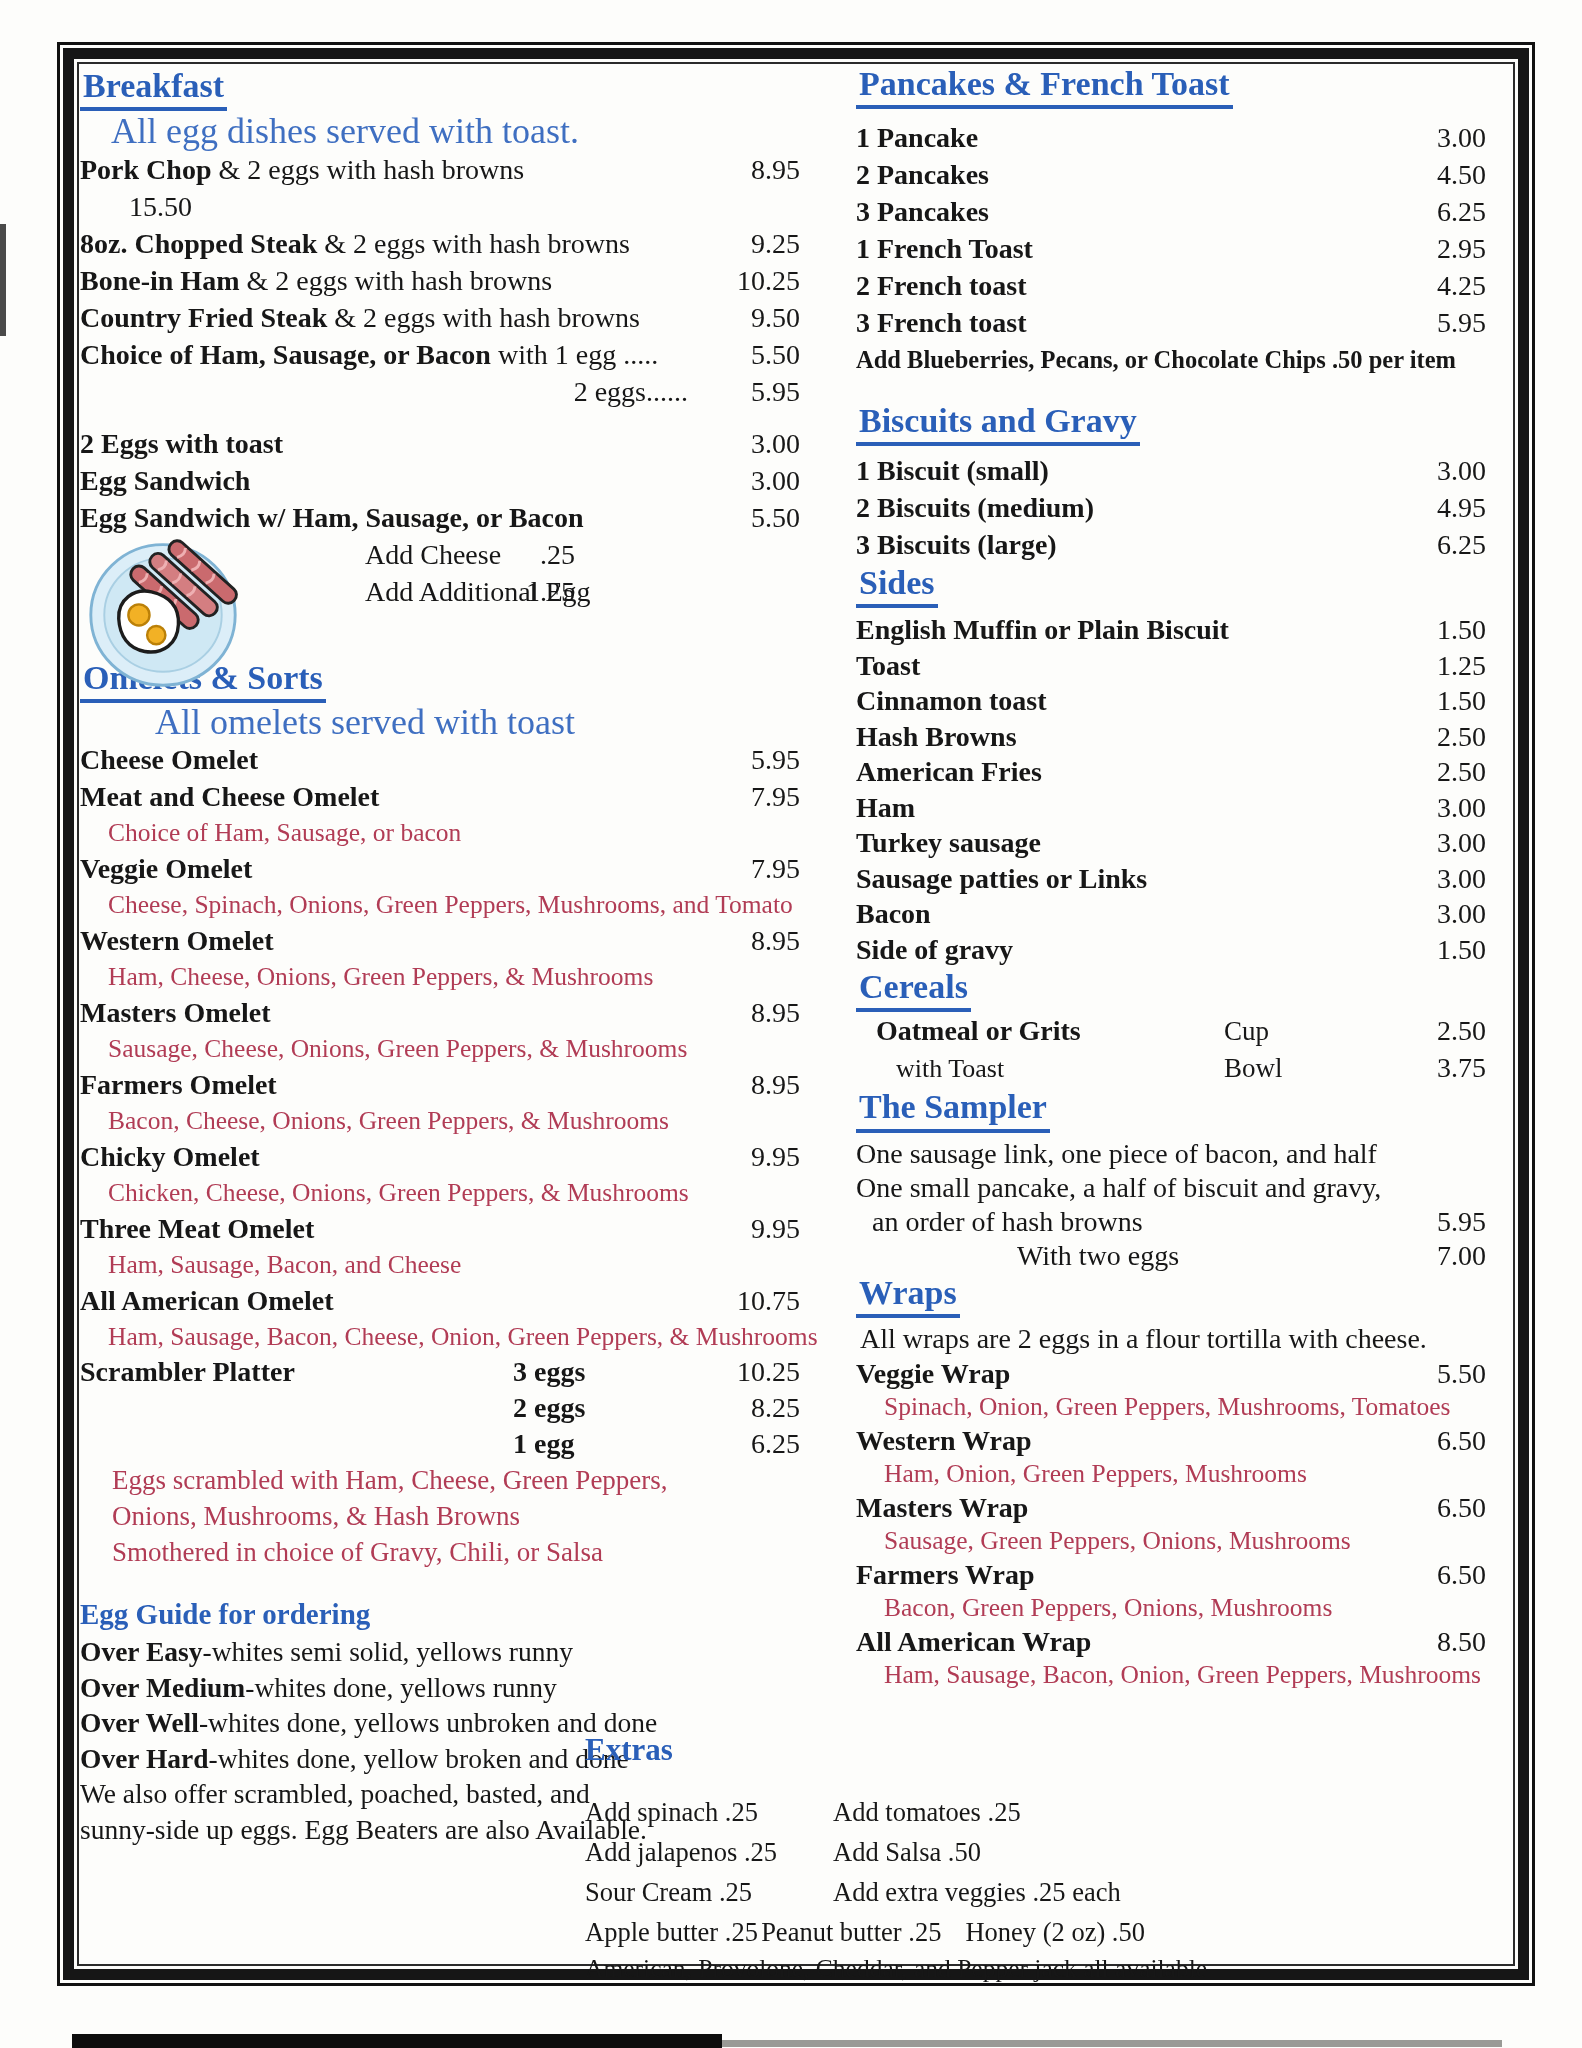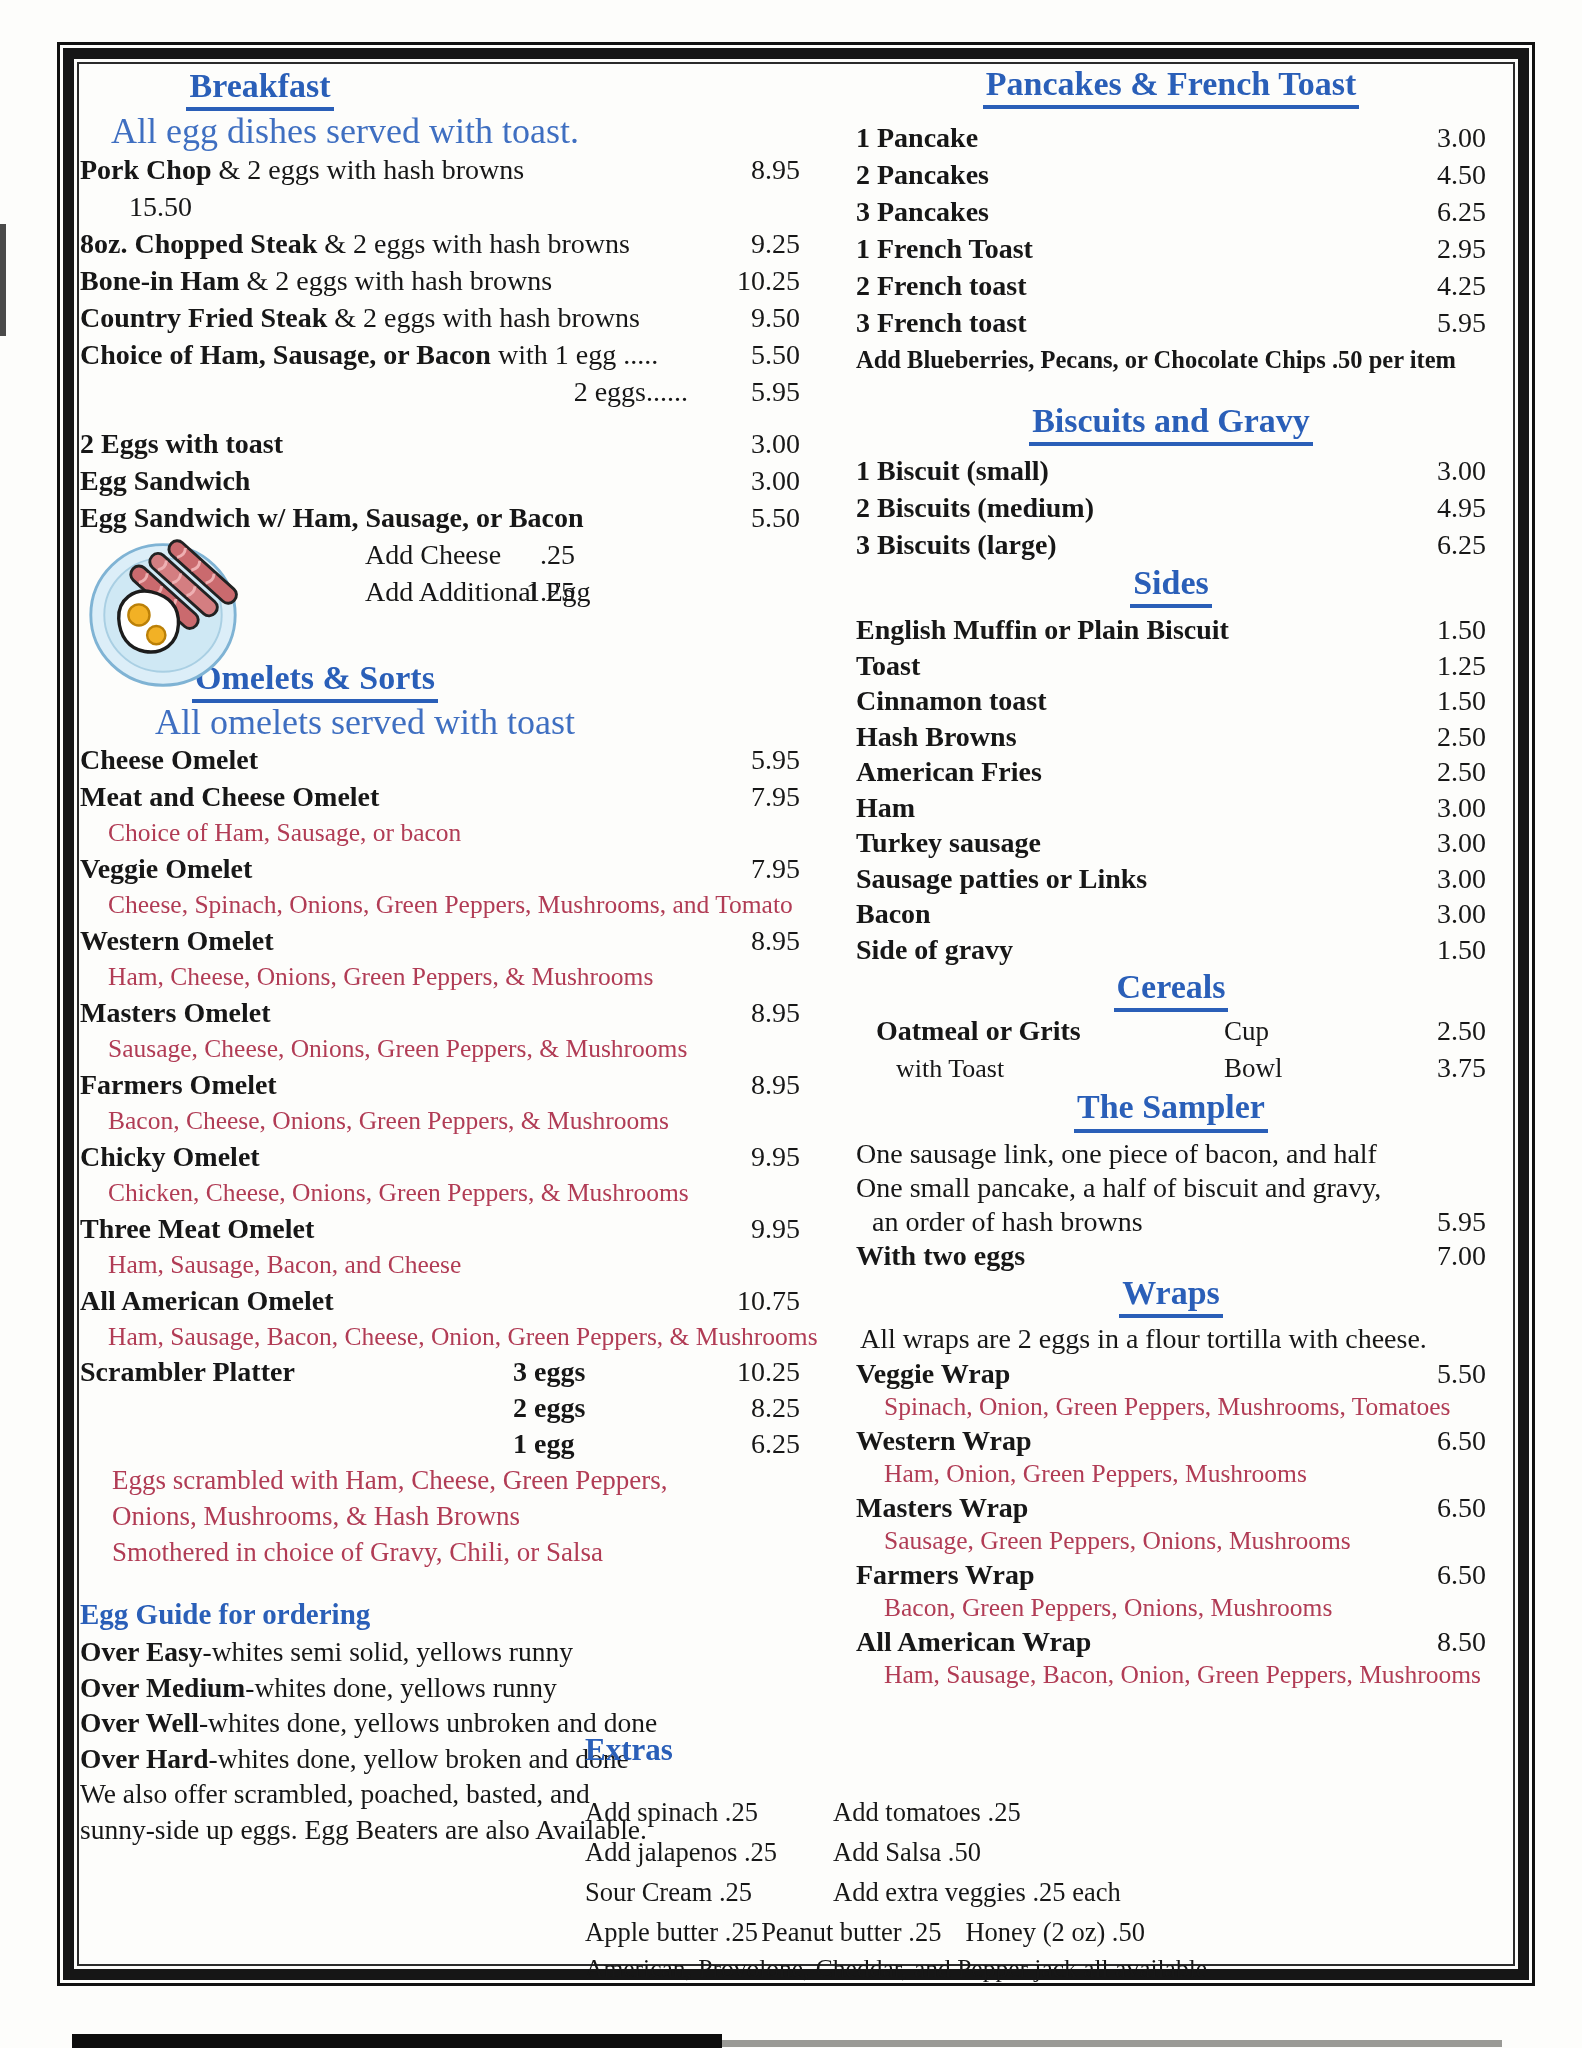--- a/index.html
+++ b/index.html
@@ -19,21 +19,21 @@
 
   
   .scan-bottom-dark { position:absolute; left:72px; top:2034px; width:650px; height:14px; background:#0d0d0d; }
   .scan-bottom-gray { position:absolute; left:722px; top:2040px; width:780px; height:7px; background:#9a9a96; }
   .scan-left-sliver { position:absolute; left:0; top:224px; width:6px; height:112px; background:#4a4a4a; }
 
   .col { position:absolute; }
   .col-left  { left:80px; top:66px; width:720px; }
   .col-right { left:856px; top:64px; width:630px; }
 
-  .sec-h { text-align:center; }
+  .sec-h { }
   .sec-h .ht { display:inline-block; font-weight:bold; font-size:34px; line-height:1.18;
                color:#2a5fb8; border-bottom:4px solid #2a5fb8; padding:0 3px 1px; }
   .h-breakfast { width:360px; }
   .h-omelets   { width:470px; margin-top:48px; }
   .h-biscuits  { margin-top:24px; }
   .mb10 { margin-bottom:10px; } .mb6 { margin-bottom:6px; } .mb4 { margin-bottom:4px; }
 
   .subtitle { color:#3f6fc1; font-size:36px; line-height:36px; text-align:center; }
   .sub-breakfast { width:530px; margin:2px 0 2px; }
   .sub-omelets   { width:570px; line-height:38px; }
@@ -55,21 +55,21 @@
   .mrow[data-variant="addon"] { padding-left:285px; padding-right:225px; }
   .mrow[data-variant="addon"] .mprice { width:90px; }
   .mrow[data-variant="scram"] { line-height:36px;align-items:center; }
   .mrow[data-variant="scram"] .mmid { width:175px; }
   .mrow[data-variant="cereal1"] .mname { padding-left:20px; }
   .mrow[data-variant="cereal1"] .mmid, .mrow[data-variant="cereal2"] .mmid
       { width:150px; font-weight:normal; font-size:27px; }
   .mrow[data-variant="cereal2"] { line-height:36px; }
   .mrow[data-variant="cereal2"] .mname { padding-left:40px; font-size:26px; }
   .mrow[data-variant="indent1"] .mname { padding-left:16px; }
-  .mrow[data-variant="samp-right"] .mname { text-align:left; padding-right:34px;font-weight:bold; }
+  .mrow[data-variant="samp-right"] .mname { text-align:center; padding-right:34px; }
 
   .sampler-rows .mrow { line-height:34px; }
   .sides-rows .mrow { line-height:35.5px; }
   .wraps-rows .mrow { line-height:35px; }
   .wraps-rows .mrow[data-variant="desc"] { line-height:32px; }
 
   .note { font-weight:bold; font-size:24.5px; line-height:34px; margin-top:2px; }
   .wrap-intro { font-size:28px; line-height:34px; padding-left:4px; }
 
   .eg-title { color:#2a5fb8; font-weight:bold; font-size:29px; line-height:40px; margin-top:24px; }

